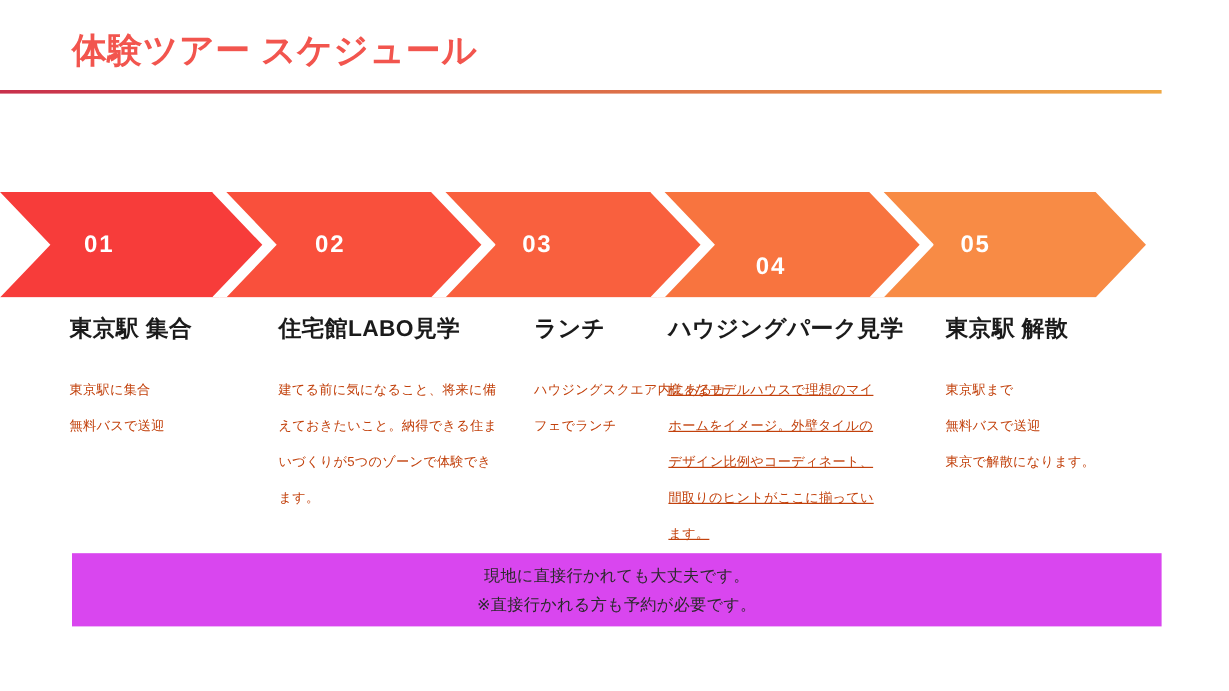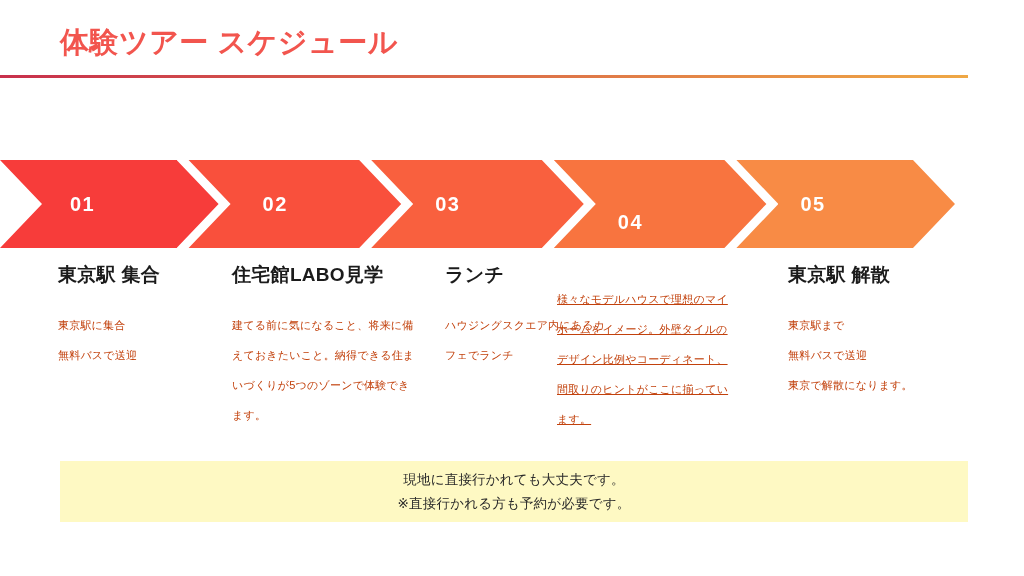--- a/index.html
+++ b/index.html
@@ -122,21 +122,21 @@
     </div>
     <div class="chevron" style="left: 182.6px; width: 224.6px; background: rgb(249, 80, 60); z-index: 4; clip-path: polygon(0px 0px, calc(100% - 42px) 0px, 100% 50%, calc(100% - 42px) 100%, 0px 100%, 42px 50%);">
       <span class="chev-num" style="left: 70px; margin-left: 10px;">02</span>
     </div>
     <div class="chevron" style="left: 176.6px; width: 54px; background: rgb(255, 255, 255); z-index: 50; clip-path: polygon(0px 0px, 12px 0px, 100% 50%, 12px 100%, 0px 100%, 42px 50%);"></div>
     <div class="chevron" style="left: 365.2px; width: 224.6px; background: rgb(249, 96, 62); z-index: 3; clip-path: polygon(0px 0px, calc(100% - 42px) 0px, 100% 50%, calc(100% - 42px) 100%, 0px 100%, 42px 50%);">
       <span class="chev-num" style="left: 70px;">03</span>
     </div>
     <div class="chevron" style="left: 359.2px; width: 54px; background: rgb(255, 255, 255); z-index: 50; clip-path: polygon(0px 0px, 12px 0px, 100% 50%, 12px 100%, 0px 100%, 42px 50%);"></div>
     <div class="chevron" style="left: 547.8px; width: 224.6px; background: rgb(248, 116, 63); z-index: 2; clip-path: polygon(0px 0px, calc(100% - 42px) 0px, 100% 50%, calc(100% - 42px) 100%, 0px 100%, 42px 50%);">
-      <span class="chev-num" style="left: 70px; margin-top: 36px;">04</span>
+      <span class="chev-num" style="left: 82px; margin-top: 36px;">04</span>
     </div>
     <div class="chevron" style="left: 541.8px; width: 54px; background: rgb(255, 255, 255); z-index: 50; clip-path: polygon(0px 0px, 12px 0px, 100% 50%, 12px 100%, 0px 100%, 42px 50%);"></div>
     <div class="chevron" style="left: 730.4px; width: 224.6px; background: rgb(248, 139, 69); z-index: 1; clip-path: polygon(0px 0px, calc(100% - 42px) 0px, 100% 50%, calc(100% - 42px) 100%, 0px 100%, 42px 50%);">
       <span class="chev-num" style="left: 70px;">05</span>
     </div>
     <div class="chevron" style="left: 724.4px; width: 54px; background: rgb(255, 255, 255); z-index: 50; clip-path: polygon(0px 0px, 12px 0px, 100% 50%, 12px 100%, 0px 100%, 42px 50%);"></div>
   </div>
 
 <div id="steps">
 
@@ -147,26 +147,27 @@
     </div>
     <div class="step-col" style="left: 213px; width: 185px; margin-left: 19px;">
       <div class="step-heading">住宅館LABO見学</div>
       <div class="step-body" style="white-space: pre-line;">建てる前に気になること、将来に備えておきたいこと。納得できる住まいづくりが5つのゾーンで体験できます。</div>
     </div>
     <div class="step-col" style="left: 445px; width: 170px;">
       <div class="step-heading">ランチ</div>
       <div class="step-body" style="white-space: pre-line;">ハウジングスクエア内にあるカフェでランチ</div>
     </div>
     <div class="step-col" style="left: 557px; width: 180px;">
+      <div class="step-heading">ハウジングパーク見学</div>
       <div class="step-body" style="white-space: pre-line; text-decoration: underline;">様々なモデルハウスで理想のマイホームをイメージ。外壁タイルのデザイン比例やコーディネート、間取りのヒントがここに揃っています。</div>
     </div>
     <div class="step-col" style="left: 788px; width: 200px;">
       <div class="step-heading">東京駅 解散</div>
       <div class="step-body" style="white-space: pre-line;">東京駅まで
 無料バスで送迎
 東京で解散になります。</div>
     </div>
   </div>
 
-<div id="footer-note" style="background: #fef9c3;">
+<div id="footer-note" style="background: #d946ef;">
   <div class="footer-line">現地に直接行かれても大丈夫です。</div>
   <div class="footer-line">※直接行かれる方も予約が必要です。</div>
 </div>
 
 </body></html>

